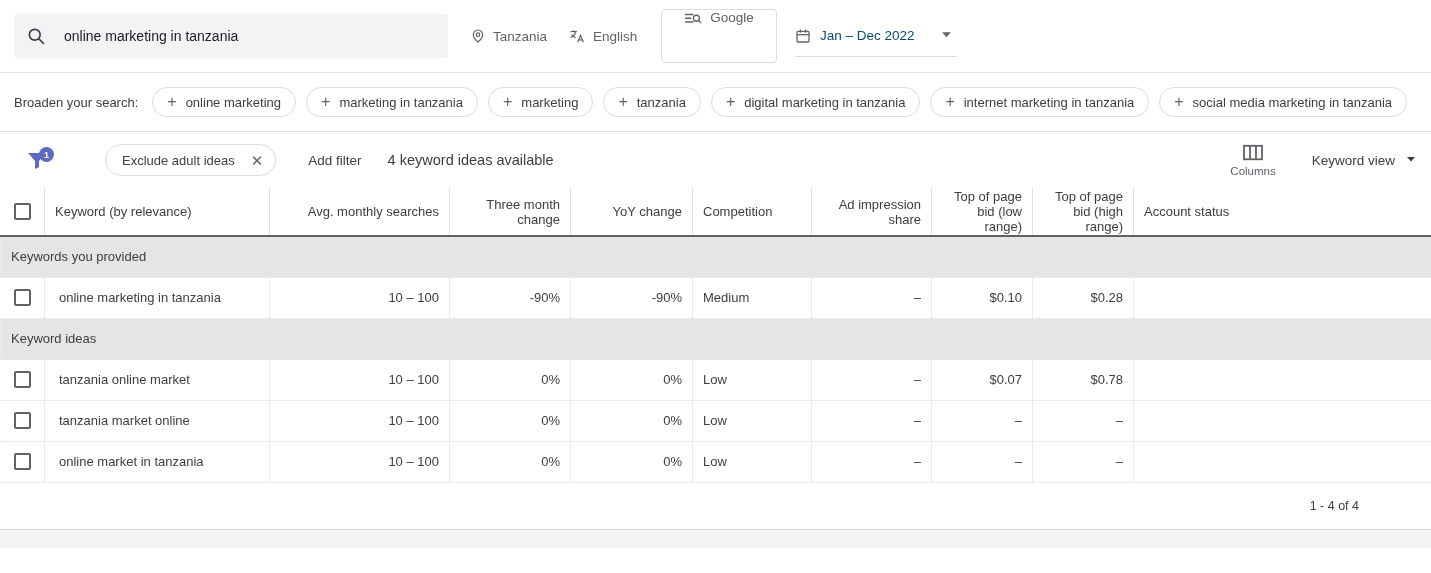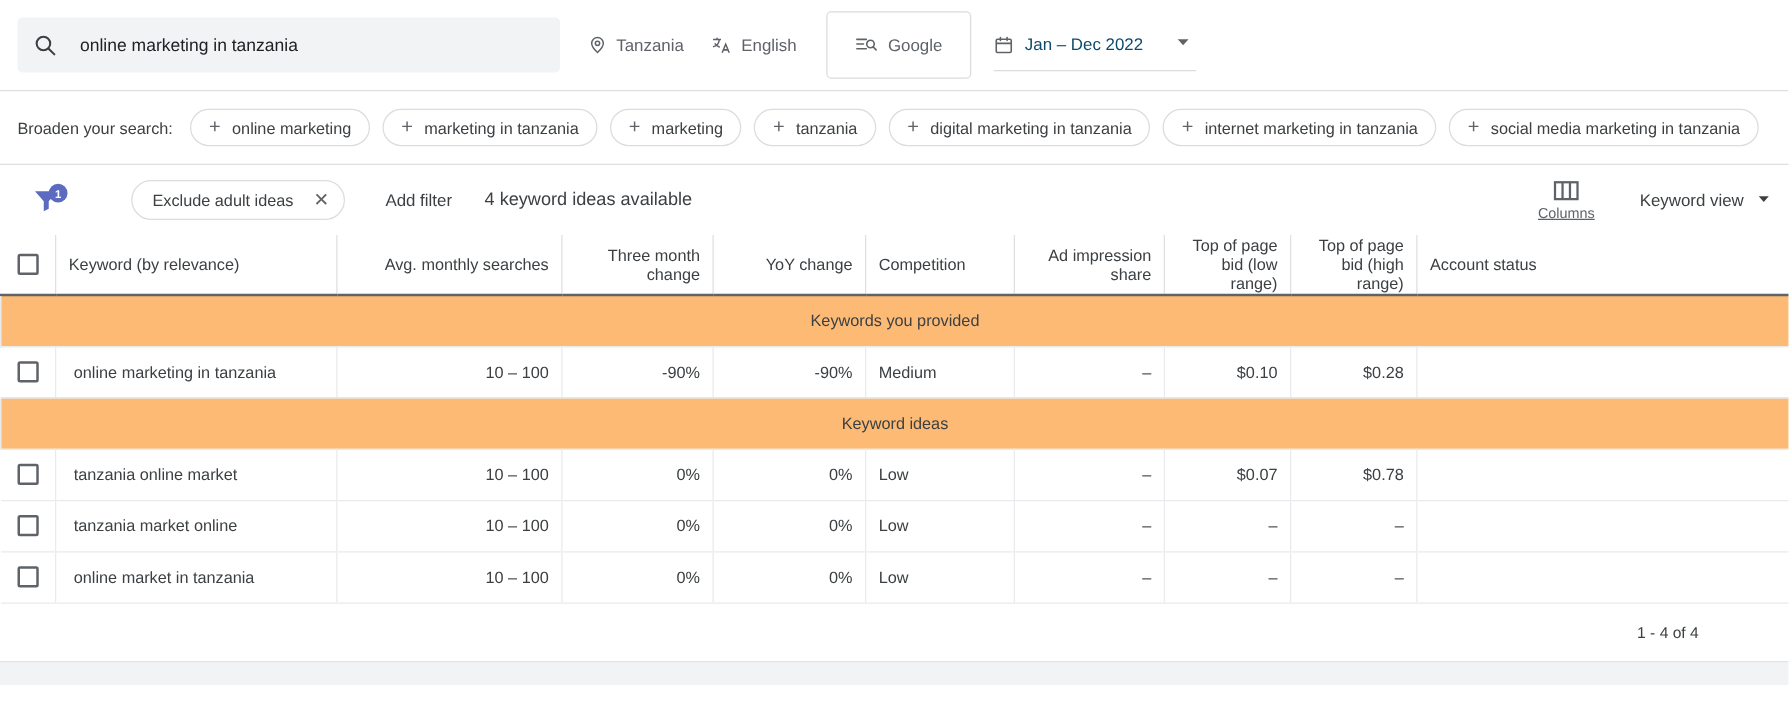--- a/index.html
+++ b/index.html
@@ -45,21 +45,21 @@
     margin-left: 22px;
     white-space: nowrap;
     cursor: pointer;
   }
   .toolitem .tico { margin-right: 7px; display:flex; align-items:center; }
   .networkbox {
     margin-left: 24px;
     border: 1px solid #dadce0;
     border-radius: 4px;
     height: 54px;
-    display: flex; align-items: center;
+    display: flex; 
     padding: 0 22px;
     font-size: 13.5px; color: #5f6368;
     cursor: pointer;
   }
   .networkbox .tico { margin-right: 8px; display:flex; }
   .daterange {
     margin-left: 18px;
     display: flex; align-items: center;
     height: 42px;
     border-bottom: 1px solid #dadce0;
@@ -131,21 +131,21 @@
     cursor: pointer;
   }
   .filterchip .xmark { margin-left: 16px; font-size: 15px; color: #5f6368; line-height:1;}
   .addfilter { margin-left: 32px; font-size: 13.5px; color: #3c4043; cursor: pointer; }
   .ideacount { margin-left: 26px; font-size: 14.5px; color: #3c4043; }
 
   .filterright { margin-left: auto; display: flex; align-items: center; }
   .colsbtn {
     display: flex; flex-direction: column; align-items: center;
     font-size: 11.5px; color: #5f6368;
-    cursor: pointer; margin-right: 36px; text-decoration: underline;
+    cursor: pointer; margin-right: 36px;
   }
   .colsbtn .clabel { margin-top: 3px; }
   .viewsel { display:flex; align-items:center; font-size: 13.5px; color: #3c4043; cursor: pointer; }
   .viewsel .caret { margin-left: 10px; }
 
   
   .tablewrap { width: 100%; }
   table.kwtable {
     width: 100%;
     border-collapse: collapse;
@@ -167,28 +167,27 @@
   th.kw { font-weight: bold; }
   table.kwtable tbody td {
     border-bottom: 1px solid #e8eaed;
     border-left: 1px solid #e8eaed;
     height: 41px;
     padding: 0 10px;
     color: #3c4043;
     vertical-align: middle;
   }
   tr.sect td {
-    background: #fdba74;
+    background: #e5e5e5;
     border-left: none;
     border-bottom: 1px solid #e8eaed;
     height: 41px;
     color: #3c4043;
     font-size: 13px;
     padding-left: 16px;
-    text-align: center;
   }
   .chk {
     width: 17px; height: 17px;
     border: 2px solid #5f6368;
     border-radius: 2px;
     display: inline-block;
     background: #fff;
     cursor: pointer;
     vertical-align: middle;
   }

